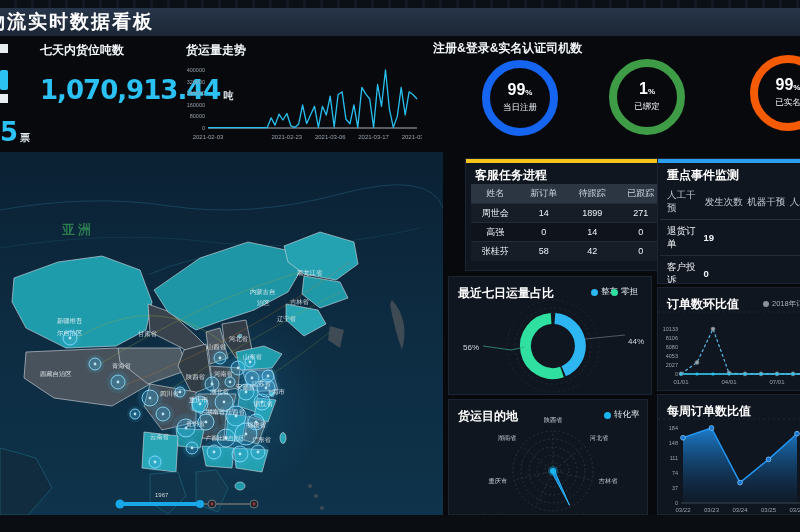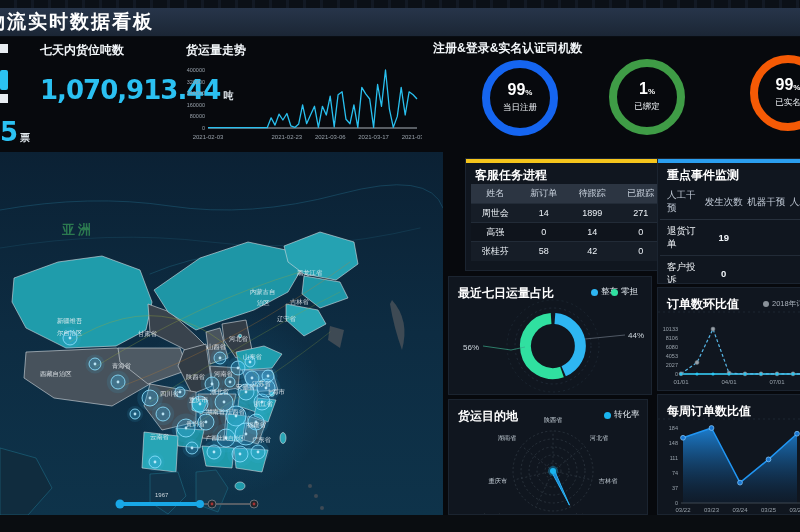--- a/index.html
+++ b/index.html
@@ -36,21 +36,21 @@
   .legend{position:absolute;top:9px;font-size:8.5px;color:#dfe6ec;display:flex;align-items:center;gap:3px;white-space:nowrap;}
   .ldot{width:7px;height:7px;border-radius:50%;display:inline-block;}
 
   table.dash{width:100%;border-collapse:collapse;font-size:9px;table-layout:fixed;}
   table.dash th{background:#2c3542;color:#ccd5e0;font-weight:normal;padding:3px 1px;}
   table.dash td{color:#eef3f8;text-align:center;padding:2.6px 1px;border-top:1px solid #222b37;}
   table.dash tbody tr:nth-child(odd){background:#161d27;}
   table.dash tbody tr:nth-child(even){background:#0f141c;}
   table.events{width:100%;border-collapse:collapse;font-size:9.5px;table-layout:fixed;}
   table.events th{color:#c3ccd8;font-weight:normal;padding:4px 1px;border-bottom:1px solid #27303c;}
-  table.events td{color:#f2f6fa;padding:4.6px 1px;border-bottom:1px solid #222b37;text-align:center;}
+  table.events td{color:#f2f6fa;padding:4.6px 1px;border-bottom:1px solid #222b37;text-align:left;}
   table.events td:first-child,table.events th:first-child{text-align:left;padding-left:7px;}
   table.events td.cnt{font-weight:bold;}
 
   .tick{font-size:6px;fill:#98a1aa;}
   .tick2{font-size:5.5px;fill:#98a1aa;}
   .donut-label{position:absolute;font-size:8px;color:#cfd7de;}
   #bottom-strip{top:515px;left:0;width:800px;height:17px;background:#0a0d11;}
 </style>
 </head>
 <body>
@@ -361,21 +361,21 @@
   </div>
   <svg id="donut-svg" width="204" height="119" viewBox="0 0 204 119" style="position:absolute;left:0;top:0;">
       <circle cx="104" cy="69" r="38" fill="none" stroke="#24303e" stroke-width="0.8" stroke-dasharray="2,3"></circle>
       <circle cx="104" cy="69" r="46" fill="none" stroke="#1e2935" stroke-width="0.8" stroke-dasharray="2,3"></circle>
       <path d="M105.9,41.6 A27.5,27.5 0 0 1 114.7,94.3" fill="none" stroke="#2eb6f2" stroke-width="11"></path>
       <path d="M113.0,95.0 A27.5,27.5 0 1 1 102.1,41.6" fill="none" stroke="#30e0a0" stroke-width="11"></path>
       <path d="M34,69 L62,73 L76,70" fill="none" stroke="#3aa98a" stroke-width="0.7"></path>
       <path d="M136,62 L176,58" fill="none" stroke="#6b7682" stroke-width="0.7"></path>
     </svg>
   <div class="donut-label" style="left:14px;top:66px;">56%</div>
-  <div class="donut-label" style="left:179px;top:54px;">44%</div>
+  <div class="donut-label" style="left:179px;top:60px;">44%</div>
 </div>
 
 <div id="panelC" class="panel abs" style="left:448px;top:399px;width:200px;height:116px;">
   <div class="panel-title">货运目的地</div>
   <div class="legend" style="left:155px;">
     <span class="ldot" style="background:#19b5f0;"></span>
     <span>转化率</span>
   </div>
   <svg id="radar-svg" width="204" height="116" viewBox="0 0 204 116" style="position:absolute;left:0;top:0;">
       <circle cx="104" cy="71" r="8" fill="none" stroke="#323c46" stroke-width="0.7" stroke-dasharray="2,2.4"></circle>

